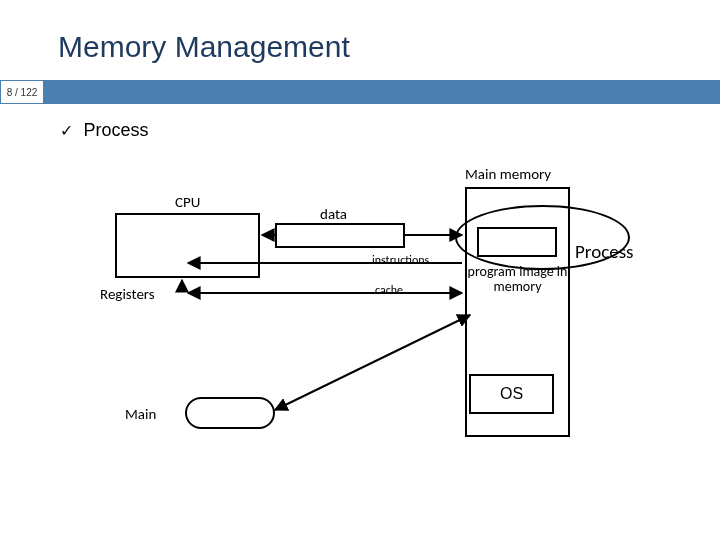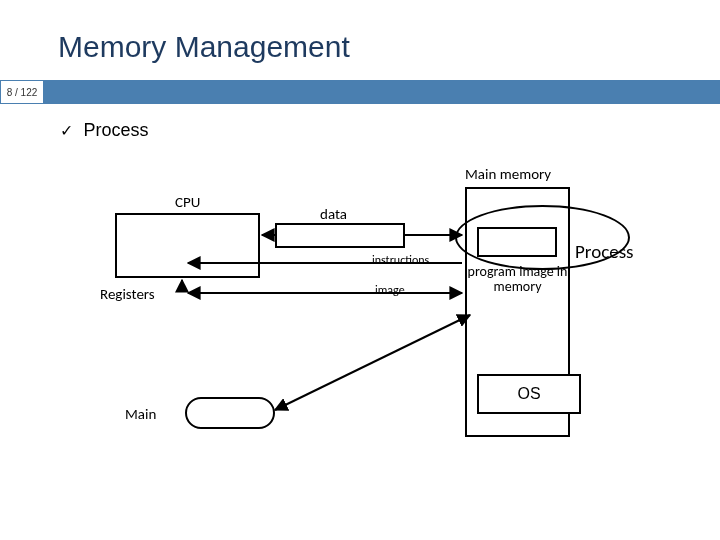--- a/index.html
+++ b/index.html
@@ -35,40 +35,40 @@
   <div class="diagram">
 
     <div class="label" style="left:395px; top:0px;">Main memory</div>
 
     <div class="box" style="left:395px; top:22px; width:105px; height:250px;">
 
       <div class="box" style="left:10px; top:38px; width:80px; height:30px;"></div>
 
       <div class="innerlabel" style="top:75px; line-height:1.1;">program image in memory</div>
 
-      <div class="box" style="left:10px; top:185px; width:104px; height:40px; display:flex; align-items:center; justify-content:center;">
+      <div class="box" style="left:2px; top:185px; width:85px; height:40px; display:flex; align-items:center; justify-content:center;">
         <span>OS</span>
       </div>
     </div>
 
     <div class="label" style="left:505px; top:75px; font-size:19px;">Process</div>
 
     <div class="ellipse" style="left:385px; top:40px; width:175px; height:65px;"></div>
 
     <div class="label" style="left:105px; top:28px;">CPU</div>
     <div class="box" style="left:45px; top:48px; width:145px; height:65px;"></div>
 
     <div class="label" style="left:250px; top:40px;">data</div>
     <div class="box" style="left:205px; top:58px; width:130px; height:25px;"></div>
 
     <div class="label" style="left:30px; top:120px;">Registers</div>
 
     <div class="label" style="left:302px; top:88px; font-size:12px;">instructions</div>
 
-    <div class="label" style="left:305px; top:118px; font-size:12px;">image</div>
+    <div class="label" style="left:305px; top:118px; font-size:12px;">cache</div>
 
     <div class="label" style="left:55px; top:240px;">Main</div>
     <div style="position:absolute; left:115px; top:232px; width:90px; height:32px; border:2px solid #000; border-radius:16px;"></div>
 
     <svg class="arrows">
       <defs>
         <marker id="ah" viewBox="0 0 10 10" refX="9" refY="5" markerWidth="7" markerHeight="7" orient="auto-start-reverse">
           <path d="M 0 0 L 10 5 L 0 10 z" fill="#000"></path>
         </marker>
       </defs>

